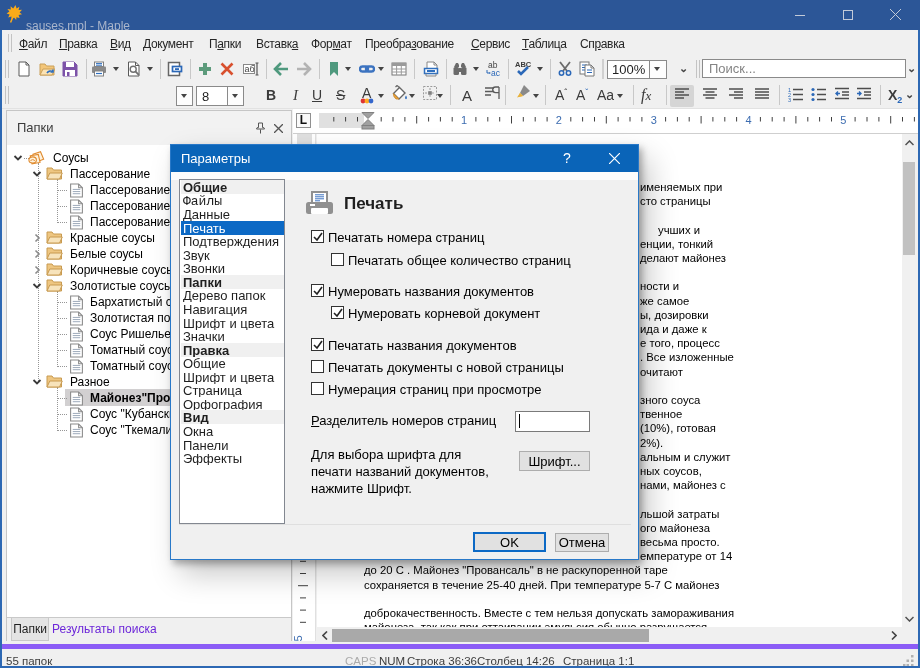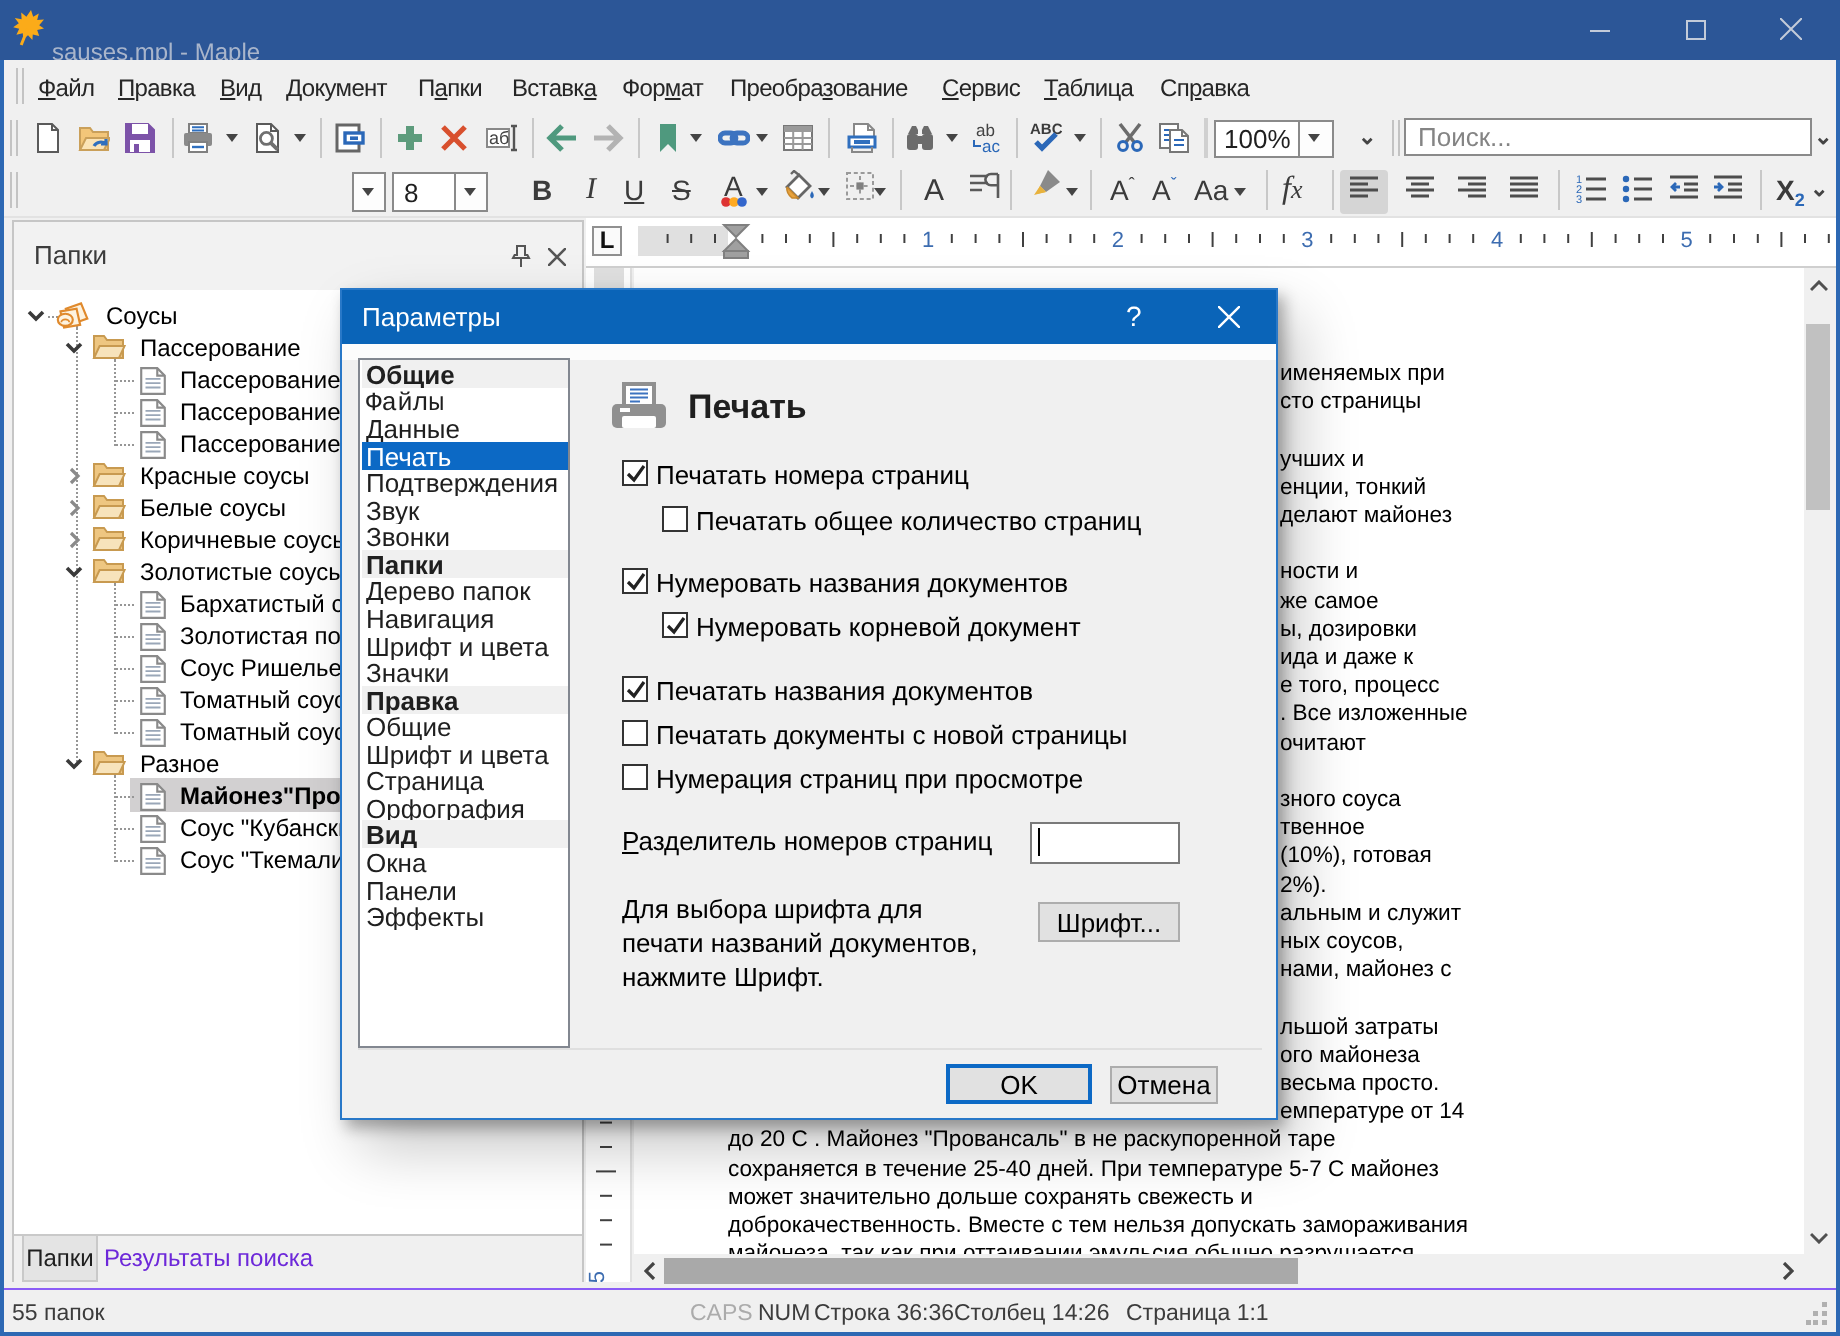--- a/index.html
+++ b/index.html
@@ -34,21 +34,21 @@
 .hline{position:absolute;border-top:1px dotted #969696;height:1px}
 
 #hruler{left:293px;top:109px;width:625px;height:24px}
 
 #doc{left:317px;top:134px;width:585px;height:493px;background:#fff;overflow:hidden}
 .dl{position:absolute;height:15px;font-size:11.3px;color:#000;white-space:nowrap}
 
 #vscroll{left:902px;top:134px;width:14px;height:493px;background:#f0f0f0}
 #hscroll{left:317px;top:628px;width:585px;height:15px;background:#f0f0f0}
 
-#status{left:0;top:644px;width:920px;height:22px;background:#f0f0f0;border-top:1px solid #8b5cf6}
+#status{left:0;top:644px;width:920px;height:22px;background:#f0f0f0;border-top:5px solid #8b5cf6}
 #status div{position:absolute;top:6px;font-size:11.5px;color:#3c3c3c}
 
 #dlg{left:170px;top:144px;width:469px;height:416px;background:#f0f0f0;border:1px solid #2878c8;box-shadow:3px 4px 7px rgba(0,0,0,0.30),10px 14px 28px rgba(0,0,0,0.22);z-index:50}
 #dlgtitle{left:0;top:0;width:467px;height:27px;background:#0a64b8}
 #dlgtitle .t{position:absolute;left:10px;top:6px;color:#fff;font-size:13px}
 #dlglist{position:absolute;left:8px;top:34px;width:106px;height:345px;background:#fff;border:1px solid #828790;overflow:hidden}
 .li{position:absolute;left:1px;width:103px;height:14px;font-size:13px;padding-left:2px;white-space:nowrap;overflow:hidden}
 .lh{font-weight:bold;background:#f0f0f0}
 .cbrow{position:absolute;font-size:13px;color:#000;white-space:nowrap}
 .cb{position:absolute;width:13px;height:13px;background:#fff;border:1px solid #333}
@@ -642,21 +642,21 @@
         <line x1="7" y1="49.1" x2="13" y2="49.1" stroke="#404040"></line>
         <line x1="7" y1="36.9" x2="13" y2="36.9" stroke="#404040"></line>
         <line x1="7" y1="24.7" x2="13" y2="24.7" stroke="#404040"></line>
         <line x1="7" y1="12.5" x2="13" y2="12.5" stroke="#404040"></line>
       </svg>
     </div>
 
 <div class="ab" id="doc">
 <div class="dl" style="left:323px;top:47.0px">именяемых при</div>
 <div class="dl" style="left:323px;top:61.2px">сто страницы</div>
-<div class="dl" style="left:323px;top:89.6px">учших и</div>
+<div class="dl" style="left:341px;top:89.6px">учших и</div>
 <div class="dl" style="left:323px;top:103.8px">енции, тонкий</div>
 <div class="dl" style="left:323px;top:118.0px">делают майонез</div>
 <div class="dl" style="left:323px;top:146.4px">ности и</div>
 <div class="dl" style="left:323px;top:160.6px">же самое</div>
 <div class="dl" style="left:323px;top:174.8px">ы, дозировки</div>
 <div class="dl" style="left:323px;top:189.0px">ида и даже к</div>
 <div class="dl" style="left:323px;top:203.2px">е того, процесс</div>
 <div class="dl" style="left:323px;top:217.4px">. Все изложенные</div>
 <div class="dl" style="left:323px;top:231.6px">очитают</div>
 <div class="dl" style="left:323px;top:260.0px">зного соуса</div>
@@ -665,21 +665,20 @@
 <div class="dl" style="left:323px;top:302.6px">2%).</div>
 <div class="dl" style="left:323px;top:316.8px">альным и служит</div>
 <div class="dl" style="left:323px;top:331.0px">ных соусов,</div>
 <div class="dl" style="left:323px;top:345.2px">нами, майонез с</div>
 <div class="dl" style="left:323px;top:373.6px">льшой затраты</div>
 <div class="dl" style="left:323px;top:387.8px">ого майонеза</div>
 <div class="dl" style="left:323px;top:402.0px">весьма просто.</div>
 <div class="dl" style="left:323px;top:416.2px">емпературе от 14</div>
 <div class="dl" style="left:47px;top:430.4px">до 20 С . Майонез "Провансаль" в не раскупоренной таре</div>
 <div class="dl" style="left:47px;top:444.6px">сохраняется в течение 25-40 дней. При температуре 5-7 С майонез</div>
-<div class="dl" style="left:47px;top:458.8px">может значительно дольше сохранять свежесть и</div>
 <div class="dl" style="left:47px;top:473.0px">доброкачественность. Вместе с тем нельзя допускать замораживания</div>
 <div class="dl" style="left:47px;top:487.2px">майонеза, так как при оттаивании эмульсия обычно разрушается.</div>
 </div>
 
 <div class="ab" id="vscroll">
   <svg class="ab" style="left:3px;top:6px" width="9" height="6">
         <path d="M0.5 5 L4.5 1 L8.5 5" stroke="#505050" stroke-width="1.5" fill="none"></path>
       </svg>
   <div class="ab" style="left:1px;top:28px;width:12px;height:93px;background:#c1c1c1"></div>
   <svg class="ab" style="left:3px;top:482px" width="9" height="6">

